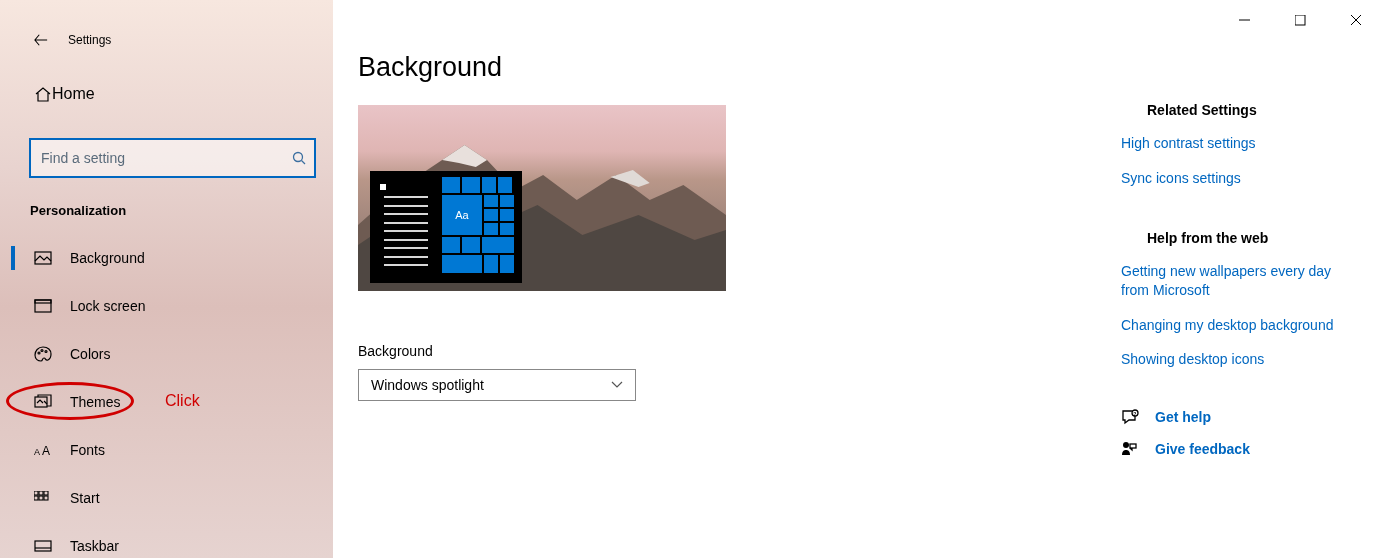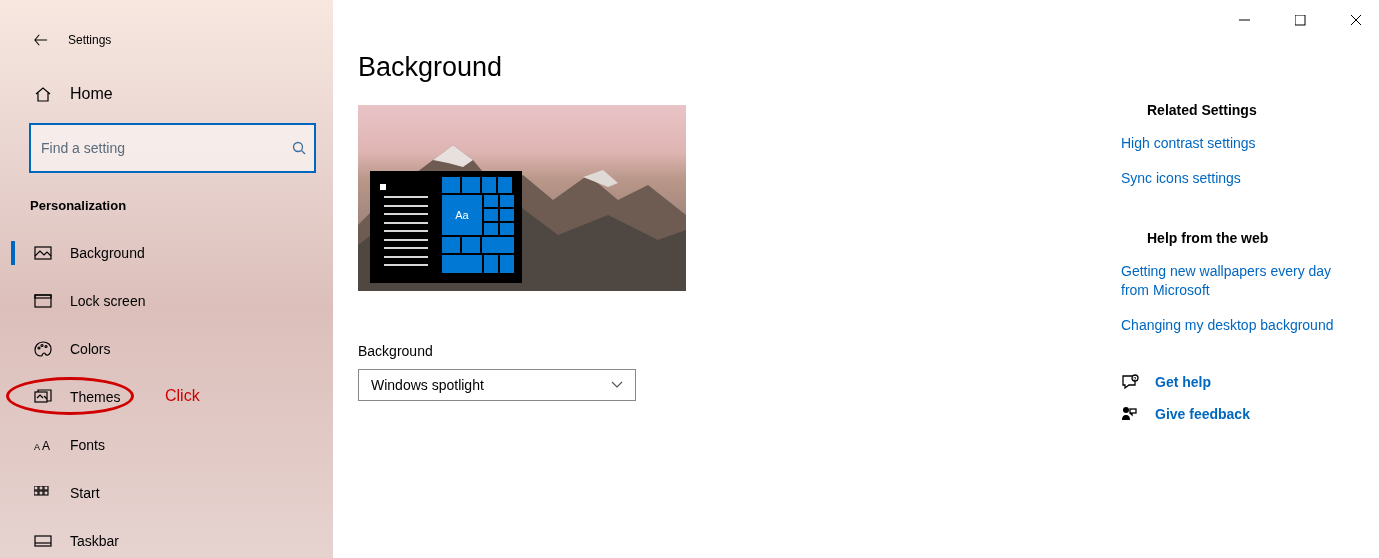--- a/index.html
+++ b/index.html
@@ -8,25 +8,25 @@
   
   .sidebar {
     width:333px; height:100%;
     background:linear-gradient(180deg,#f7e7df 0%, #e8d3cf 30%, #dcbfba 55%, #e6d3d0 100%);
     padding-top:27px;
     position:relative;
   }
   .sb-header { display:flex; align-items:center; gap:20px; padding:0 0 0 34px; height:26px;}
   .sb-header .icon { width:14px; height:14px; display:flex; align-items:center; justify-content:center; color:#000;}
   .sb-title { font-size:12px; color:#000; }
-  .home-row { display:flex; align-items:center; gap:18px; padding:0 0 0 34px; height:46px; margin-top:18px;}
+  .home-row { display:flex; align-items:center; padding:0 0 0 34px; height:46px; margin-top:18px;}
   .home-row .icon { width:18px; display:flex; }
   .searchbox {
-    margin:7px 18px 0 30px;
-    height:48px;
+    margin:22px 18px 0 30px;
+    height:38px;
     border:1px solid #0067c0; outline:1px solid #0067c0;
     background:rgba(255,255,255,0.55);
     display:flex; align-items:center; padding:0 8px 0 10px;
   }
   .searchbox input { flex:1; border:none; background:transparent; font-size:14px; color:#555; outline:none;}
   .searchbox input::placeholder { color:#5a6b7b; }
   .searchbox .sicon { color:#3b6fa0; font-size:13px;}
   .section-title { font-size:13px; font-weight:700; padding:26px 0 8px 30px; }
   .nav { margin-top:8px; }
   .nav-item {
@@ -42,21 +42,21 @@
   .anno-circle {
     position:absolute; left:6px; width:128px; height:38px;
     border:3px solid #d00000; border-radius:50%;
     pointer-events:none;
   }
   .anno-text { position:absolute; color:#d00000; font-size:16px; font-weight:500; pointer-events:none;}
   
   .main { flex:1; position:relative; background:#fff; padding:52px 25px 0 25px;}
   .page-title { font-size:27px; font-weight:400; margin-bottom:22px;}
   .preview {
-    width:328px; height:186px; position:relative; overflow:hidden;
+    width:368px; height:186px; position:relative; overflow:hidden;
     background:linear-gradient(180deg,#e9c4c7 0%, #dfb5b3 25%, #b99789 40%, #7a6a66 100%);
   }
   .mountain1 { position:absolute; bottom:0; left:0; width:100%; }
   .taskbar-mock { position:absolute; left:12px; bottom:8px; width:152px; height:112px; background:#000; }
   .tm-left { position:absolute; left:4px; top:6px; width:62px; }
   .tm-line { height:2px; background:#d8d8d8; margin:6.5px 0 6.5px 10px; width:44px;}
   .tm-line.short { width:30px; }
   .tm-tiles { position:absolute; left:72px; top:6px; width:74px; height:100px; }
   .tile { position:absolute; background:#0078d4; }
   .tile.big { left:0; top:18px; width:40px; height:40px; display:flex; align-items:center; justify-content:center; color:#fff; font-size:11px;}
@@ -267,20 +267,21 @@
 
     <div class="right">
       <div class="r-head">Related Settings</div>
       <a class="r-link">High contrast settings</a>
       <a class="r-link">Sync icons settings</a>
 
       <div class="r-section2">
         <div class="r-head">Help from the web</div>
         <a class="r-link">Getting new wallpapers every day from Microsoft</a>
         <a class="r-link">Changing my desktop background</a>
+        <a class="r-link">Showing desktop icons</a>
 
         <div class="r-action" style="margin-top:40px;">
           <span class="icon">
             <svg width="18" height="16" viewBox="0 0 18 16" stroke="#000" stroke-width="1.3" fill="none">
                 <path d="M2 2 H14 V11 H8 L4 14 V11 H2 Z"></path>
                 <circle cx="14" cy="4" r="3" fill="#fff"></circle>
                 <text x="12.3" y="6.5" font-size="5" fill="#000" stroke="none">?</text>
               </svg>
           </span>
           <span class="link">Get help</span>

